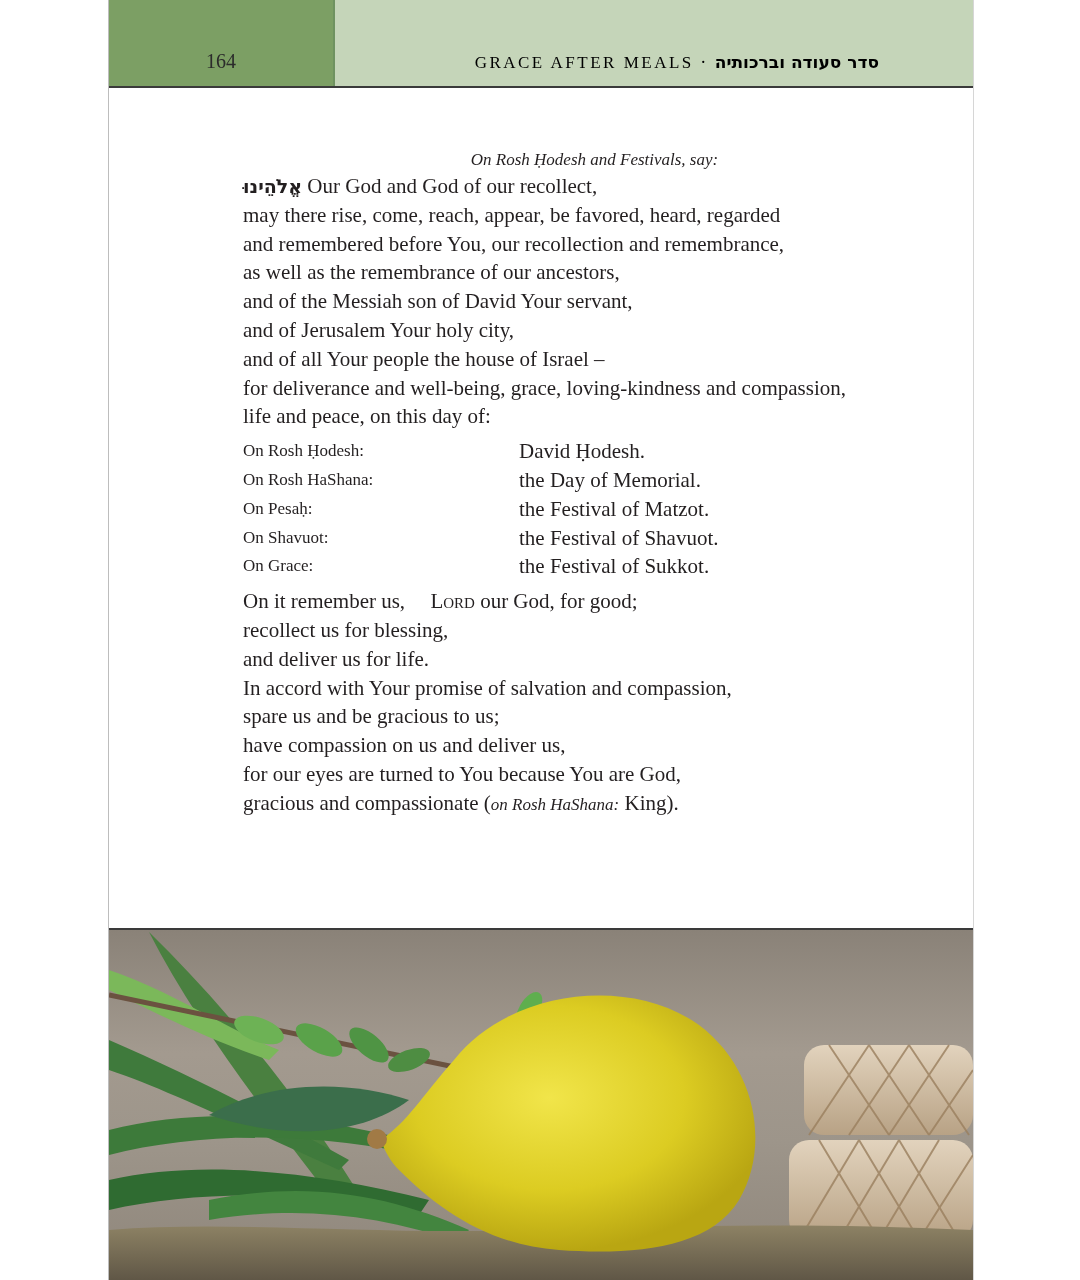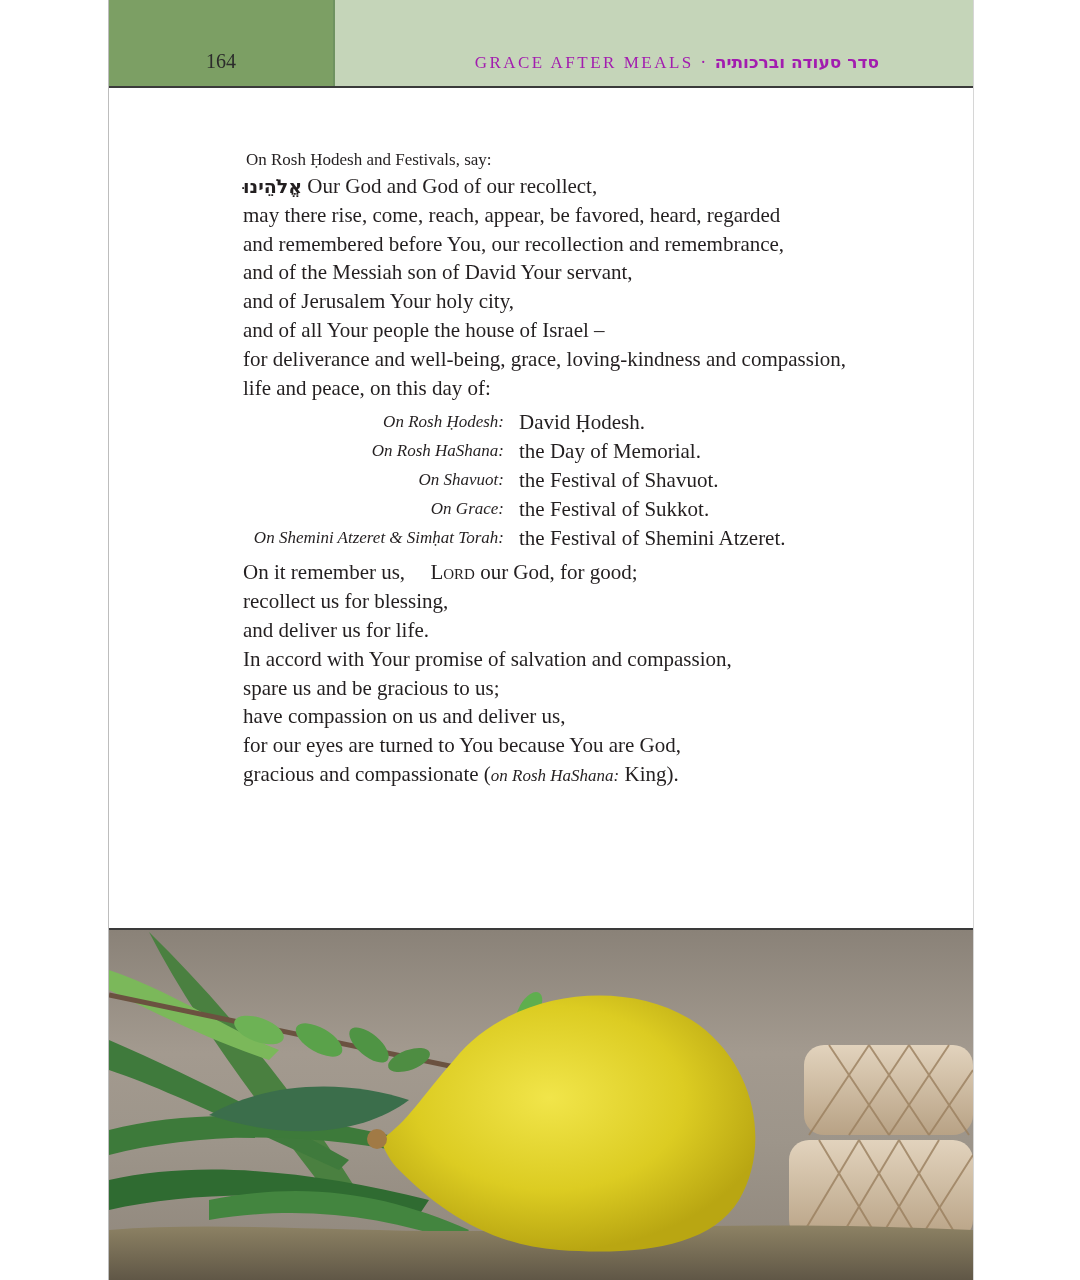--- a/index.html
+++ b/index.html
@@ -5,31 +5,31 @@
   html, body { margin:0; padding:0; }
   body { width:1080px; height:1280px; background:#ffffff; position:relative; overflow:hidden;
          font-family:"Liberation Serif","DejaVu Serif",serif; color:#231f20; }
   .page { position:absolute; left:108px; top:0; width:864px; height:1280px; background:#fff;
           border-left:1px solid #bdbdbd; border-right:1px solid #d6d6d6; }
   .header { position:absolute; left:0; top:0; width:864px; height:86px; border-bottom:2px solid #3a3a3a; }
   .hdr-left { position:absolute; left:0; top:0; width:224px; height:86px; background:var(--dark); }
   .hdr-right { position:absolute; left:224px; top:0; width:640px; height:86px; background:var(--light);
                border-left:2px solid #6f9260; box-sizing:border-box; }
   .page-num { position:absolute; left:0; width:224px; top:50px; text-align:center; font-size:20px; color:#2b2b2b; }
-  .running-head { position:absolute; right:94px; top:52px; font-size:18px; letter-spacing:2px; color:#a21caf; white-space:nowrap; }
+  .running-head { position:absolute; right:94px; top:52px; font-size:18px; letter-spacing:2px; color:#000000; white-space:nowrap; }
   .running-head .en { font-variant:small-caps; text-transform:uppercase; font-size:17px; letter-spacing:2.5px; }
   .running-head .he { font-family:"DejaVu Sans",sans-serif; font-size:17px; letter-spacing:0; font-weight:bold; }
 
   .content { position:absolute; left:134px; top:148px; width:700px; }
-  .instr { font-size:17px; line-height:24px; margin-left:3px; }
+  .instr { font-style:italic; font-size:17px; line-height:24px; margin-left:3px;text-align:center; }
   .line { font-size:21px; line-height:28.8px; white-space:nowrap; }
   .heb { font-family:"DejaVu Sans",sans-serif; font-weight:bold; font-size:19px;margin-top:48px; }
   .table { margin-top:6px; }
   .row { display:flex; font-size:21px; line-height:28.8px; white-space:nowrap; }
-  .row .lab { width:276px; text-align:right; font-style:italic; font-size:17px; padding-right:15px; box-sizing:border-box; }
+  .row .lab { width:276px; font-size:17px; padding-right:15px; box-sizing:border-box; }
   .row .val { }
   .after { margin-top:6px; }
   .sc { font-variant:small-caps;margin-left:20px; }
   .inl-it { font-style:italic; font-size:17px; }
 
   .photo { position:absolute; left:0; top:928px; width:864px; height:352px; border-top:2px solid #3a3a3a; overflow:hidden;
            background:linear-gradient(180deg,#8a8278 0%,#a39a8f 35%,#9d958a 60%,#8e857a 100%); }
 </style>
 </head>
 <body>
@@ -48,46 +48,47 @@
   </div>
 
   <div class="content">
     <div class="instr">On Rosh Ḥodesh and Festivals, say:</div>
     <div class="line">
       <span class="heb" dir="rtl">אֱלֹהֵינוּ</span>
       <span>Our God and God of our recollect,</span>
     </div>
     <div class="line">may there rise, come, reach, appear, be favored, heard, regarded</div>
     <div class="line">and remembered before You, our recollection and remembrance,</div>
+    <div class="line">as well as the remembrance of our ancestors,</div>
     <div class="line">and of the Messiah son of David Your servant,</div>
     <div class="line">and of Jerusalem Your holy city,</div>
     <div class="line">and of all Your people the house of Israel –</div>
     <div class="line">for deliverance and well-being, grace, loving-kindness and compassion,</div>
     <div class="line">life and peace, on this day of:</div>
 
     <div class="table">
       <div class="row">
         <span class="lab">On Rosh Ḥodesh:</span>
         <span class="val">David Ḥodesh.</span>
       </div>
       <div class="row">
         <span class="lab">On Rosh HaShana:</span>
         <span class="val">the Day of Memorial.</span>
       </div>
       <div class="row">
+        <span class="lab">On Pesaḥ:</span>
+        <span class="val">the Festival of Matzot.</span>
+      </div>
+      <div class="row">
         <span class="lab">On Shavuot:</span>
         <span class="val">the Festival of Shavuot.</span>
       </div>
       <div class="row">
         <span class="lab">On Grace:</span>
         <span class="val">the Festival of Sukkot.</span>
-      </div>
-      <div class="row">
-        <span class="lab">On Shemini Atzeret &amp; Simḥat Torah:</span>
-        <span class="val">the Festival of Shemini Atzeret.</span>
       </div>
     </div>
 
     <div class="after">
       <div class="line">
         <span>On it remember us, </span><span class="sc">Lord</span><span> our God, for good;</span>
       </div>
       <div class="line">recollect us for blessing,</div>
       <div class="line">and deliver us for life.</div>
       <div class="line">In accord with Your promise of salvation and compassion,</div>

